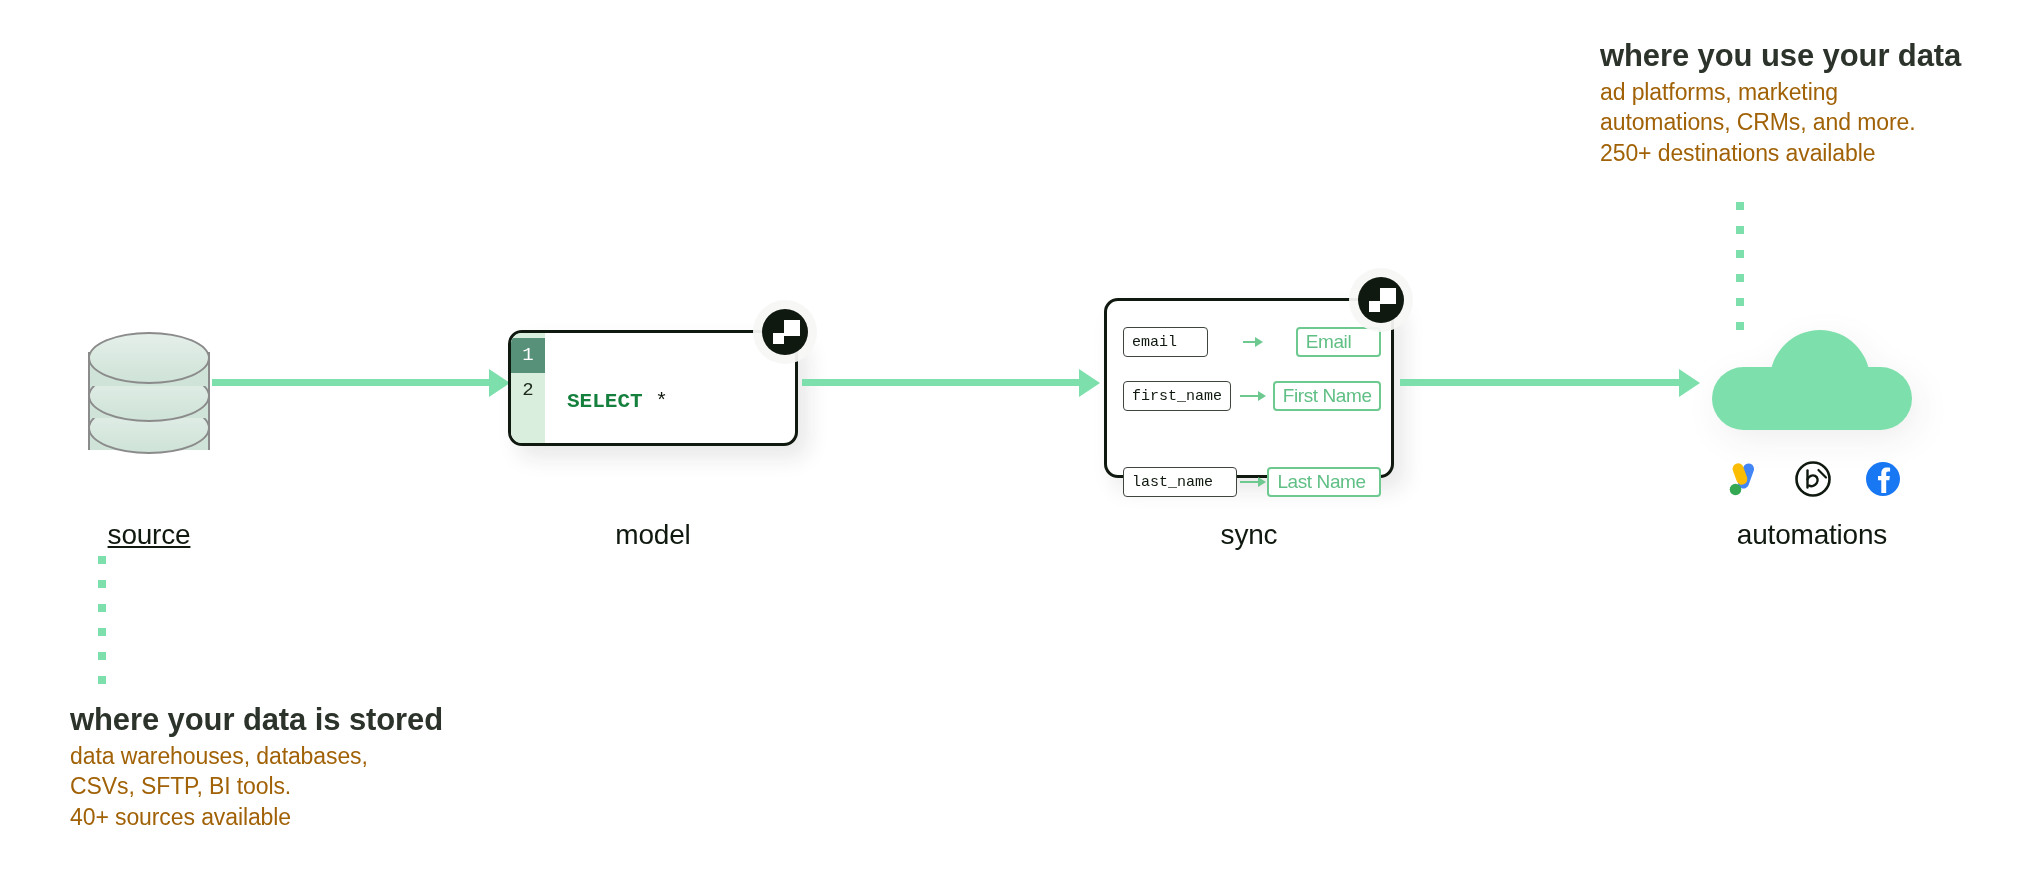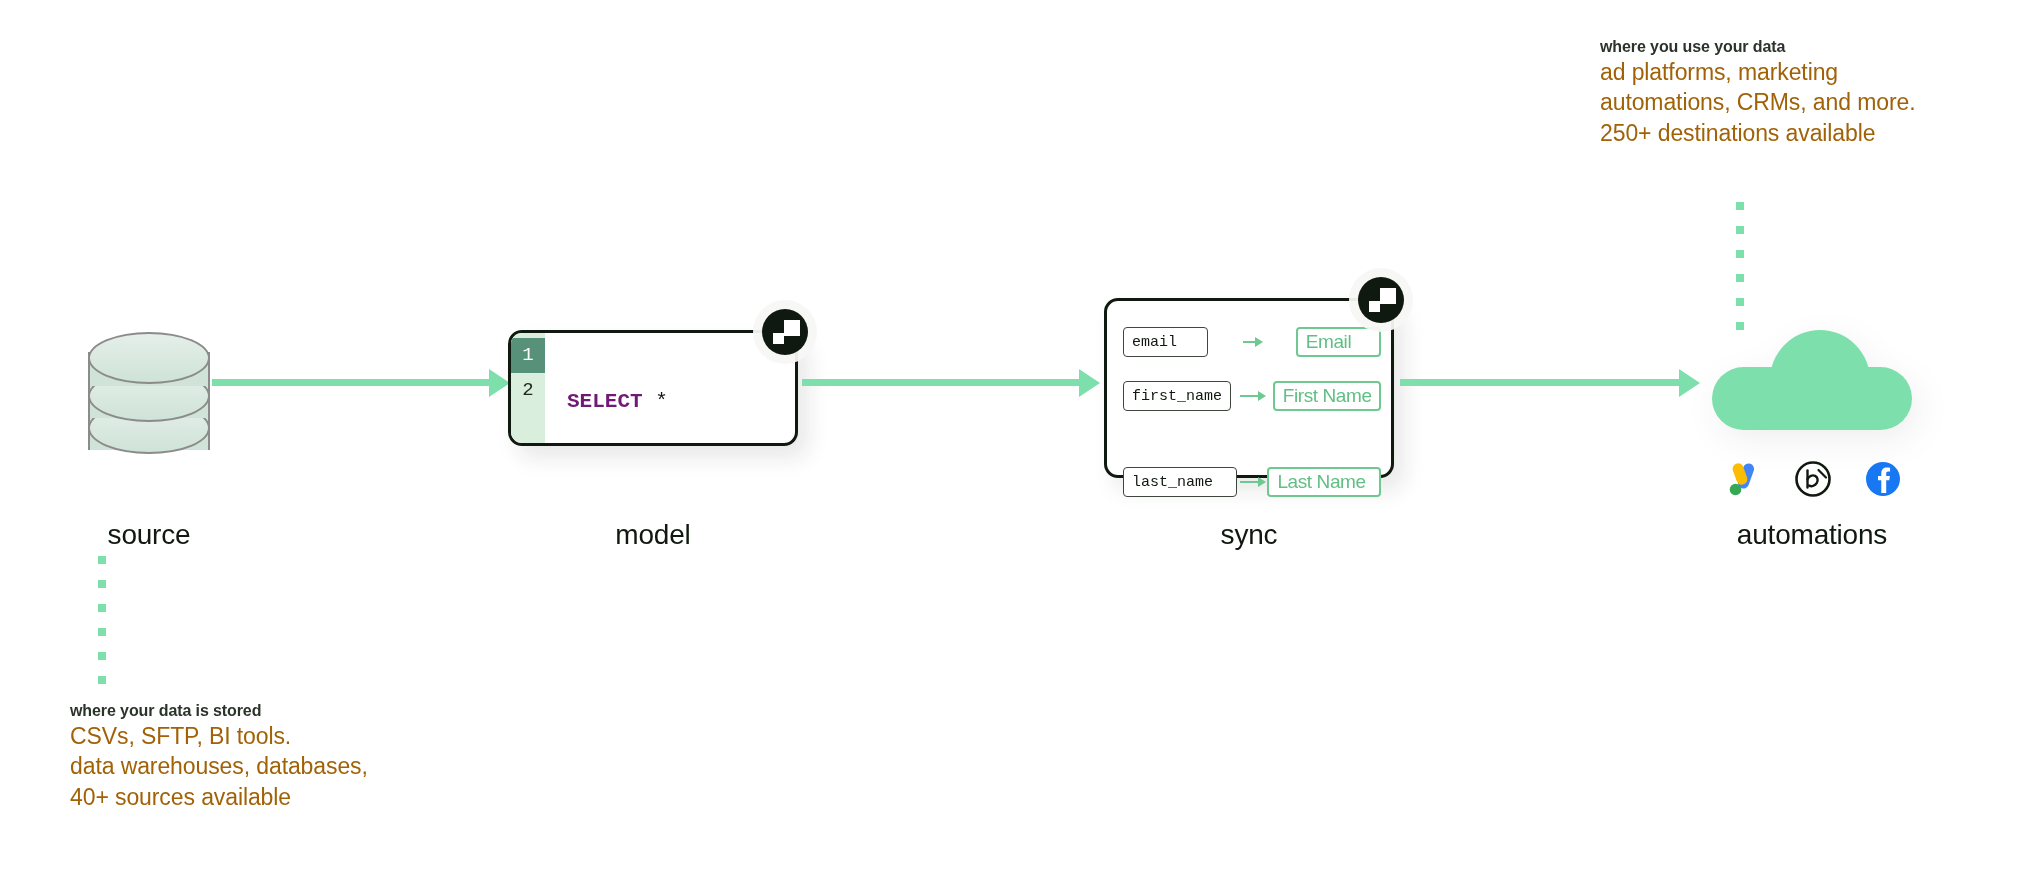--- a/index.html
+++ b/index.html
@@ -5,21 +5,21 @@
   html,body{margin:0;padding:0;background:#ffffff;}
   body{
     width:2024px;height:882px;position:relative;overflow:hidden;
     font-family:"Liberation Sans","DejaVu Sans",sans-serif;
     color:#10190f;
     -webkit-font-smoothing:antialiased;
   }
 
   
   .callout{position:absolute;line-height:1.32;}
-  .callout .ttl{font-weight:700;font-size:16px;color:#2c332b;letter-spacing:-0.1px;display:block;}
+  .callout .ttl{font-weight:700;font-size:31px;color:#2c332b;letter-spacing:-0.1px;display:block;}
   .callout .ln{font-weight:400;font-size:23px;color:#a16207;letter-spacing:-0.1px;display:block;}
 
   
   .stage-label{
     position:absolute;font-size:28px;font-weight:500;color:#10190f;
     text-align:center;letter-spacing:-0.2px;
   }
 
   
   .dots{position:absolute;display:flex;flex-direction:column;align-items:center;}
@@ -60,21 +60,21 @@
     height:35px;line-height:35px;text-align:center;font-size:19px;
     font-family:"Liberation Mono","DejaVu Sans Mono",monospace;color:#1d2a1c;
   }
   .gutter .num.active{background:#57917a;color:#ffffff;}
   .code{
     position:absolute;left:56px;top:0;
     font-family:"Liberation Mono","DejaVu Sans Mono",monospace;
     font-size:21px;white-space:pre;
   }
   .code .row{height:35px;line-height:35px;}
-  .kw{color:#701a75;font-weight:700;}
+  .kw{color:#15803d;font-weight:700;}
   .pl{color:#10190f;}
   .code .row:first-child{margin-top:5px;}
 
   
   #sync-card{left:1104px;top:298px;width:290px;height:180px;}
   .maprow{position:absolute;left:16px;width:258px;height:30px;display:flex;align-items:center;}
   .src-field{
     width:118px;height:30px;box-sizing:border-box;border:1.5px solid #3f463e;border-radius:4px;
     background:#fff;font-family:"Liberation Mono","DejaVu Sans Mono",monospace;
     font-size:15px;color:#10190f;display:flex;align-items:center;padding-left:8px;
@@ -117,22 +117,22 @@
 
 <div class="callout" id="dest-callout" style="left:1600px;top:36px;width:400px;">
   <span class="ttl">where you use your data</span>
   <span class="ln">ad platforms, marketing</span>
   <span class="ln">automations, CRMs, and more.</span>
   <span class="ln">250+ destinations available</span>
 </div>
 
 <div class="callout" id="src-callout" style="left:70px;top:700px;width:420px;">
   <span class="ttl">where your data is stored</span>
+  <span class="ln">data warehouses, databases,</span>
   <span class="ln">CSVs, SFTP, BI tools.</span>
-  <span class="ln">data warehouses, databases,</span>
   <span class="ln">40+ sources available</span>
 </div>
 
 <div class="db">
   <div class="body" style="top:84px;"></div>
   <div class="disc" style="top:70px;"></div>
   <div class="body" style="top:52px;"></div>
   <div class="disc" style="top:38px;"></div>
   <div class="body" style="top:20px;"></div>
   <div class="disc" style="top:0px;"></div>
@@ -229,16 +229,16 @@
 
   <span class="logo">
     <svg viewBox="0 0 40 40" width="40" height="40" aria-hidden="true">
       <circle cx="20" cy="20" r="17" fill="#1877f2"></circle>
       <path d="M23.2 21.3h3.1l.6-4.2h-3.7v-2.6c0-1.2.4-2 2.1-2h1.8v-3.7c-.9-.1-2-.2-3.2-.2-3.4 0-5.6 2-5.6 5.6v2.9h-3.3v4.2h3.3V34h4.9z" fill="#fff"></path>
     </svg>
   </span>
 
 </div>
 
-<div class="stage-label" style="left:49px;top:519px;width:200px;">source</div>
+<div class="stage-label" style="left:49px;top:519px;width:200px;text-decoration:underline;">source</div>
 <div class="stage-label" style="left:553px;top:519px;width:200px;">model</div>
 <div class="stage-label" style="left:1149px;top:519px;width:200px;">sync</div>
 <div class="stage-label" style="left:1712px;top:519px;width:200px;">automations</div>
 
 </body></html>

